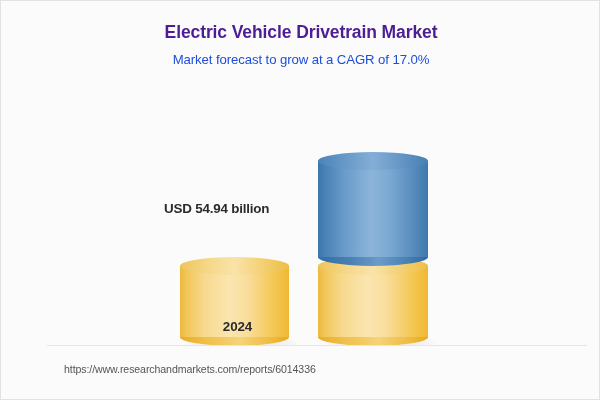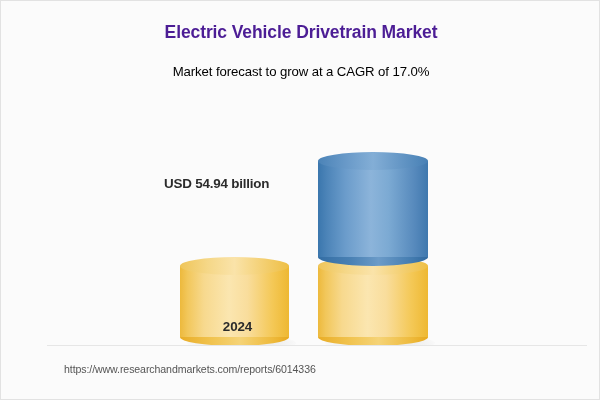--- a/index.html
+++ b/index.html
@@ -30,25 +30,25 @@
   }
   .chart-title {
     margin: 0;
     padding-top: 21px;
     font-size: 17.5px;
     font-weight: bold;
     color: #4c1d95;
     letter-spacing: -0.1px;
   }
   .chart-subtitle {
-    margin: 12px;
+    margin: 0;
     padding-top: 9px;
     font-size: 13.2px;
     font-weight: normal;
-    color: #000000;
+    color: #1d4ed8;
     letter-spacing: -0.1px;
   }
 
   
   .plot {
     position: absolute;
     left: 0;
     top: 0;
     width: 600px;
     height: 345px;
@@ -216,21 +216,21 @@
         <div class="cap top"></div>
       </div>
 
       <div class="cyl seg-blue" style="bottom:80px; height:114px;">
         <div class="cap bottom"></div>
         <div class="body"></div>
         <div class="cap top"></div>
       </div>
     </div>
 
-    <div class="value-label" style="left:163px; top:175px;text-align:right;">USD 54.94 billion</div>
+    <div class="value-label" style="left:163px; top:200px;text-align:right;">USD 54.94 billion</div>
 
     <div class="cat-label" style="left:179px; top:318px; width:115px;">2024</div>
     <div class="cat-label" style="left:317px; top:318px; width:110px;margin-top:32px;">2029</div>
 
   </div>
 
   <div class="footer">
     <div class="source-url">https://www.researchandmarkets.com/reports/6014336</div>
   </div>
 

